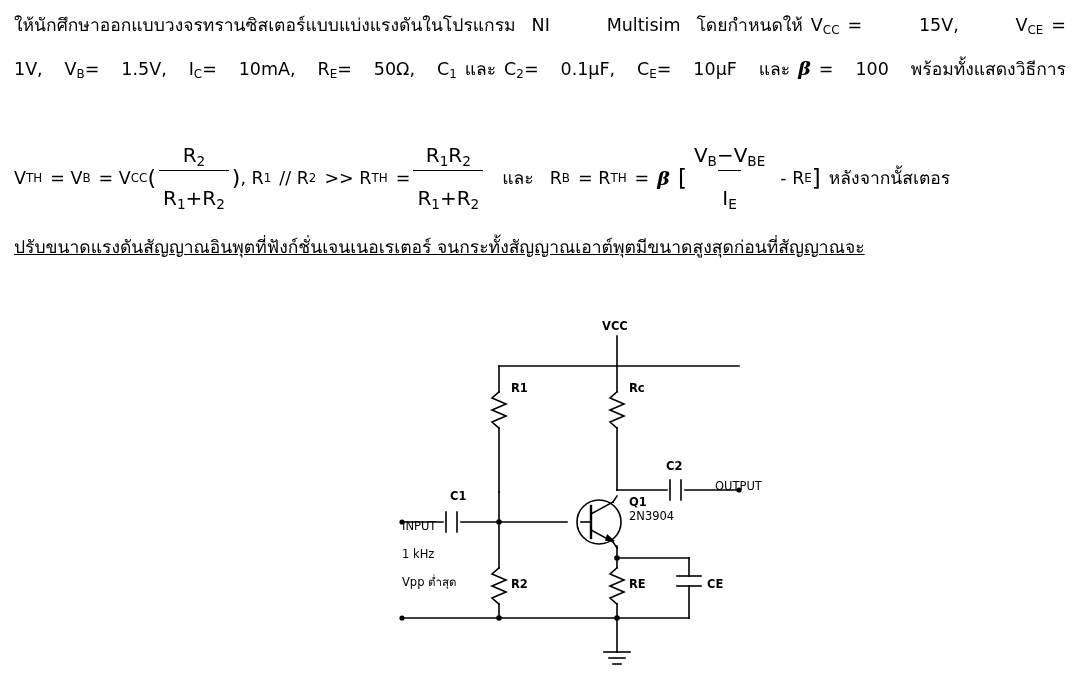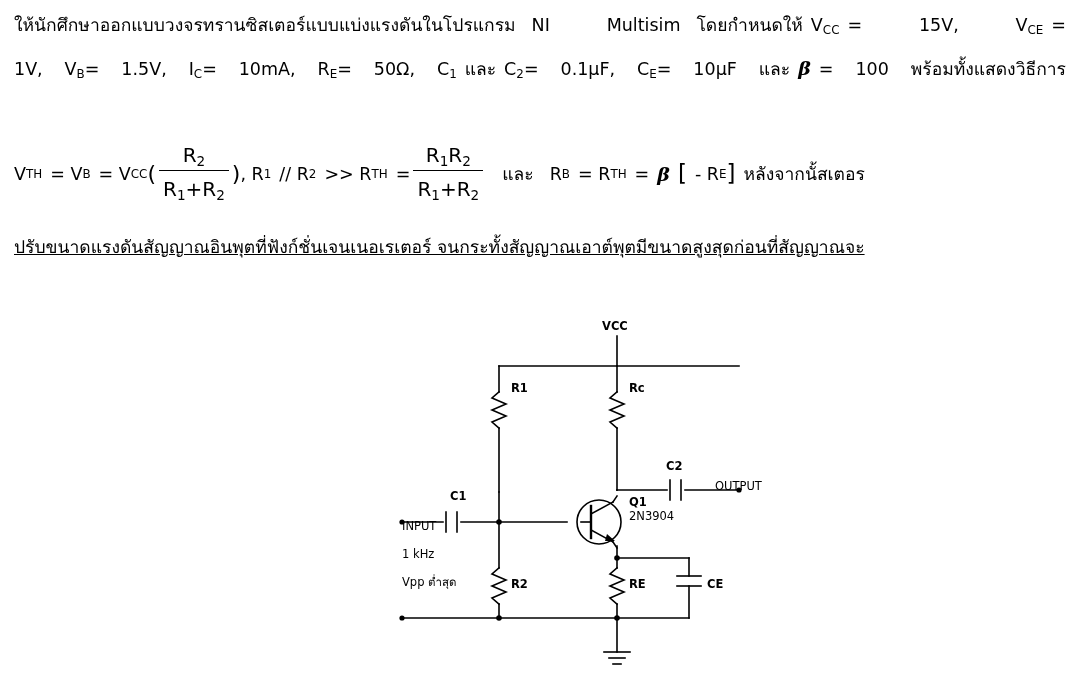--- a/index.html
+++ b/index.html
@@ -65,21 +65,21 @@
     vertical-align: middle;
     margin: 0 3px;
     font-size: 18px;
   }
   .frac .num {
     padding: 0 4px 1px 4px;
     line-height: 1.15;
   }
   .frac .den {
     border-top: 1.3px solid #000;
-    padding: 7px 4px 0 4px;
+    padding: 16px 4px 0 4px;
     line-height: 1.15;
   }
   .bigfrac {
     font-size: 20px;
   }
   .paren {
     font-size: 22px;
     line-height: 1;
   }
   .brk {
@@ -166,20 +166,24 @@
       <sub>B</sub>
       <span class="sp"></span>
     <span>= R</span>
       <sub>TH</sub>
       <span class="sp"></span>
     <span>=</span>
       <span class="sp"></span>
     <span class="beta">β</span>
       <span class="sp"></span>
     <span class="brk">[</span>
+    <span class="frac bigfrac">
+      <span class="num"><span>V</span><sub>B</sub><span>−</span><span>V</span><sub>BE</sub></span>
+      <span class="den"><span>I</span><sub>E</sub></span>
+    </span>
     <span class="sp"></span>
       <span>- R</span>
       <sub>E</sub>
     <span class="brk">]</span>
     <span class="sp"></span>
       <span>หลังจากนั้สเตอร</span>
   </div>
 
   <div class="tail-text">
     <span class="para-line">ปรับขนาดแรงดันสัญญาณอินพุตที่ฟังก์ชั่นเจนเนอเรเตอร์ จนกระทั้งสัญญาณเอาต์พุตมีขนาดสูงสุดก่อนที่สัญญาณจะ</span>

